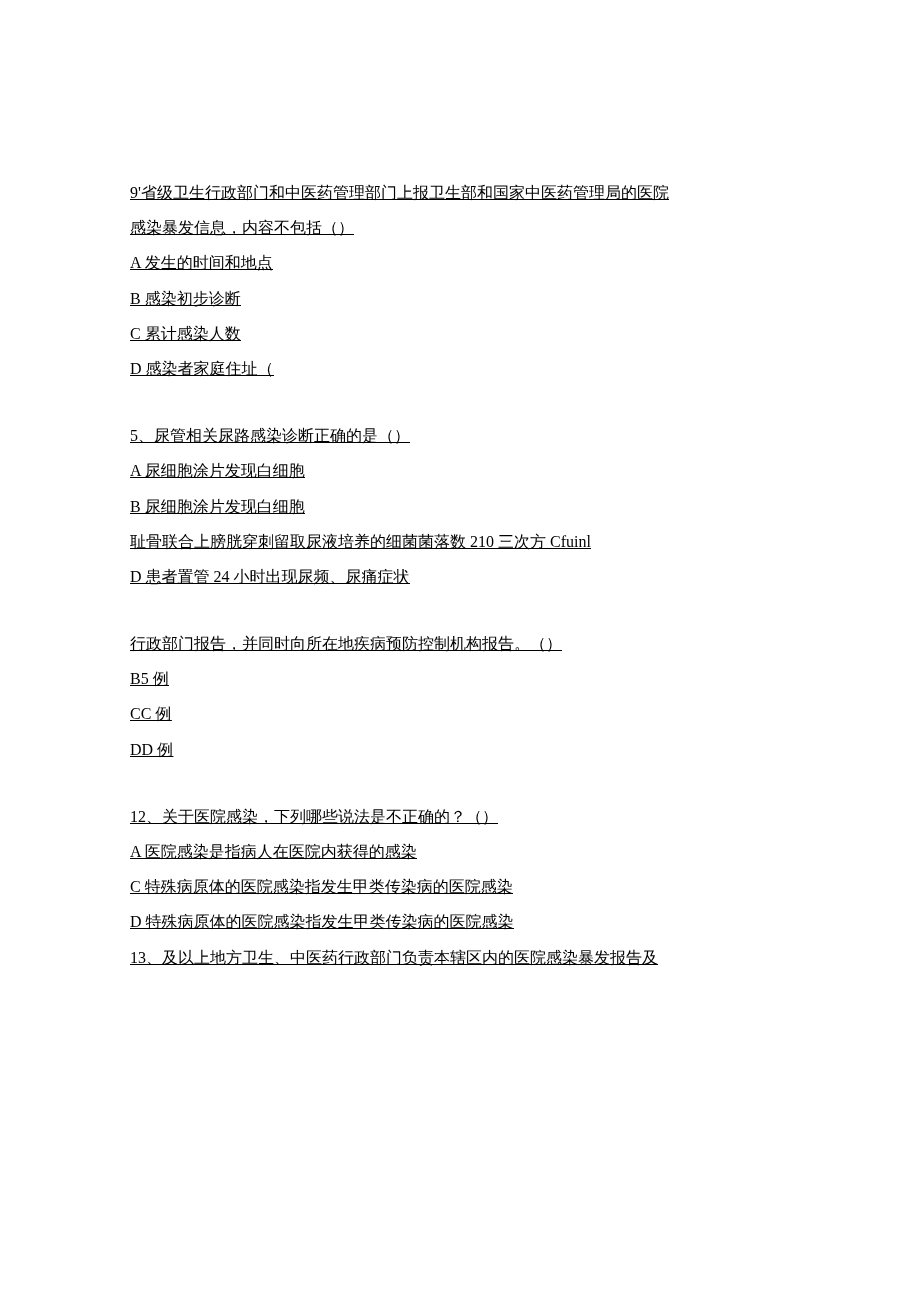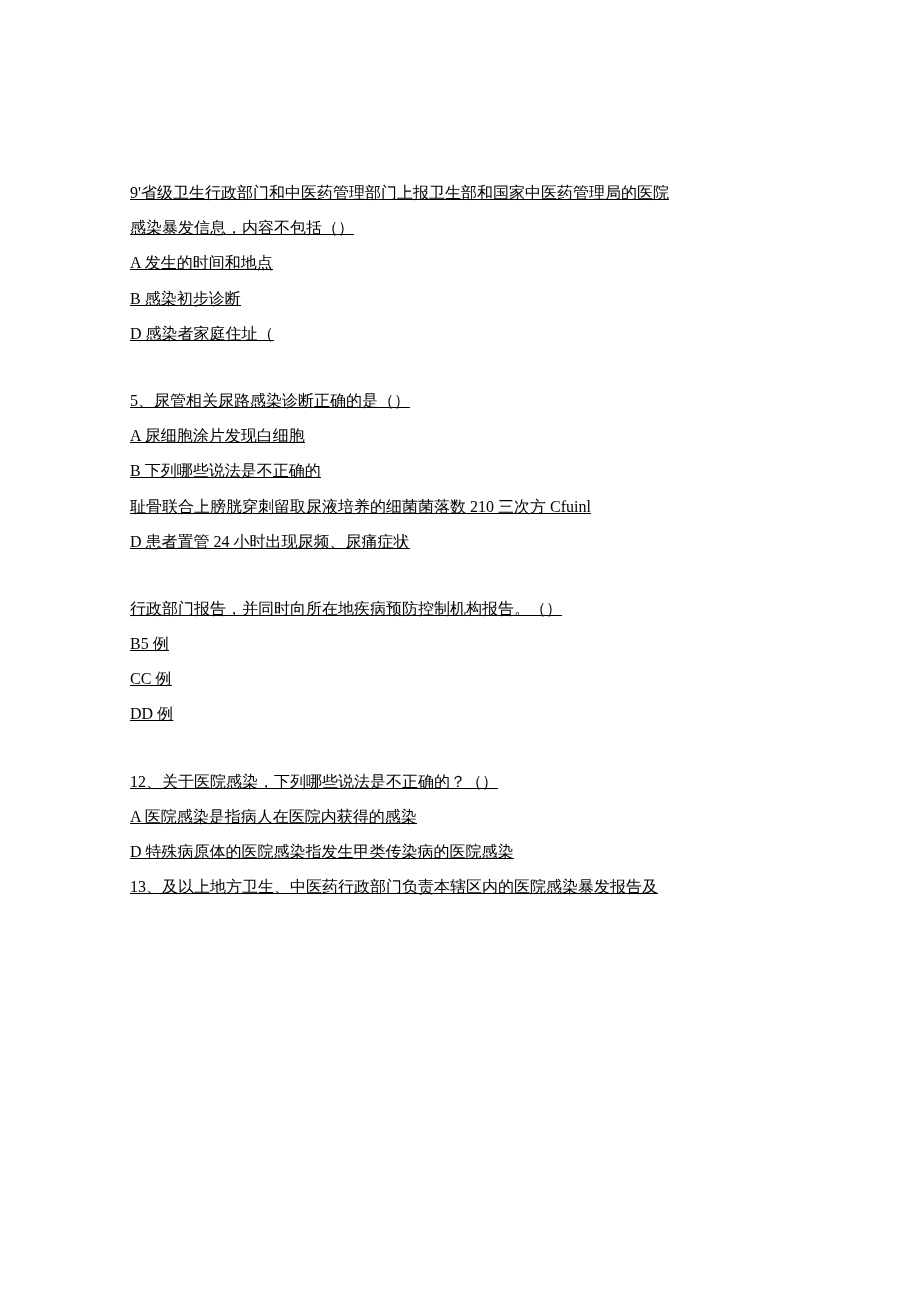--- a/index.html
+++ b/index.html
@@ -29,38 +29,40 @@
 </head>
 <body>
 
 <div class="content">
 
   <div class="question-block">
     <p>9'省级卫生行政部门和中医药管理部门上报卫生部和国家中医药管理局的医院</p>
     <p>感染暴发信息，内容不包括（）</p>
     <p>A 发生的时间和地点</p>
     <p>B 感染初步诊断</p>
+    <p>C 累计感染人数</p>
     <p>D 感染者家庭住址（</p>
   </div>
 
   <div class="question-block">
     <p>5、尿管相关尿路感染诊断正确的是（）</p>
     <p>A 尿细胞涂片发现白细胞</p>
-    <p>B 下列哪些说法是不正确的</p>
+    <p>B 尿细胞涂片发现白细胞</p>
     <p>耻骨联合上膀胱穿刺留取尿液培养的细菌菌落数 210 三次方 Cfuinl</p>
     <p>D 患者置管 24 小时出现尿频、尿痛症状</p>
   </div>
 
   <div class="question-block">
     <p>行政部门报告，并同时向所在地疾病预防控制机构报告。（）</p>
     <p>B5 例</p>
     <p>CC 例</p>
     <p>DD 例</p>
   </div>
 
   <div class="question-block" style="margin-bottom:0;">
     <p>12、关于医院感染，下列哪些说法是不正确的？（）</p>
     <p>A 医院感染是指病人在医院内获得的感染</p>
+    <p>C 特殊病原体的医院感染指发生甲类传染病的医院感染</p>
     <p>D 特殊病原体的医院感染指发生甲类传染病的医院感染</p>
     <p>13、及以上地方卫生、中医药行政部门负责本辖区内的医院感染暴发报告及</p>
   </div>
 
 </div>
 
 </body></html>

